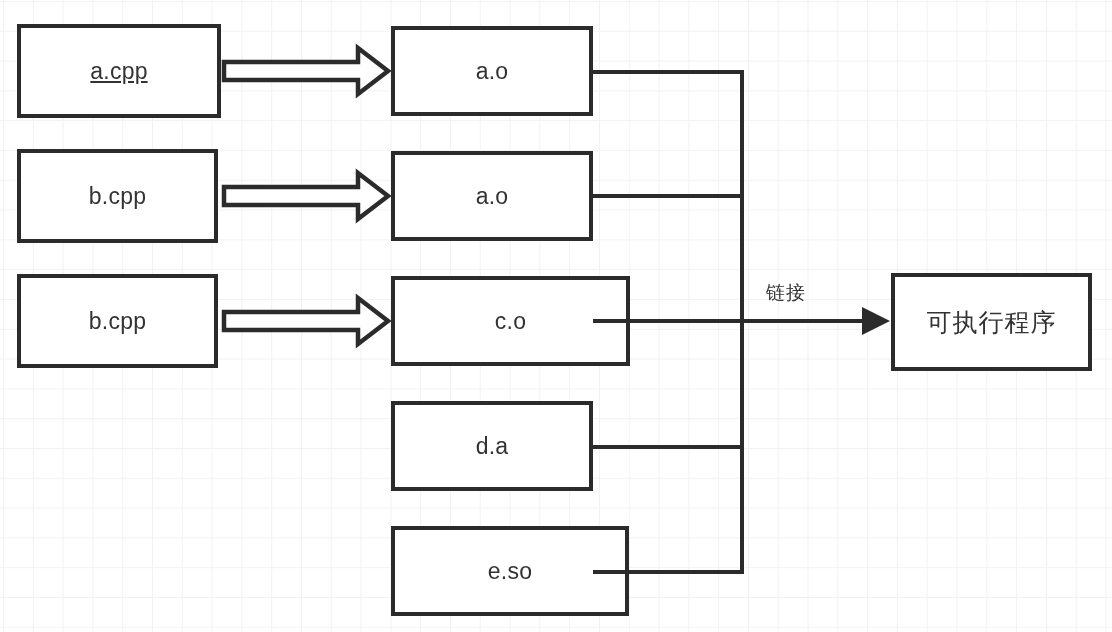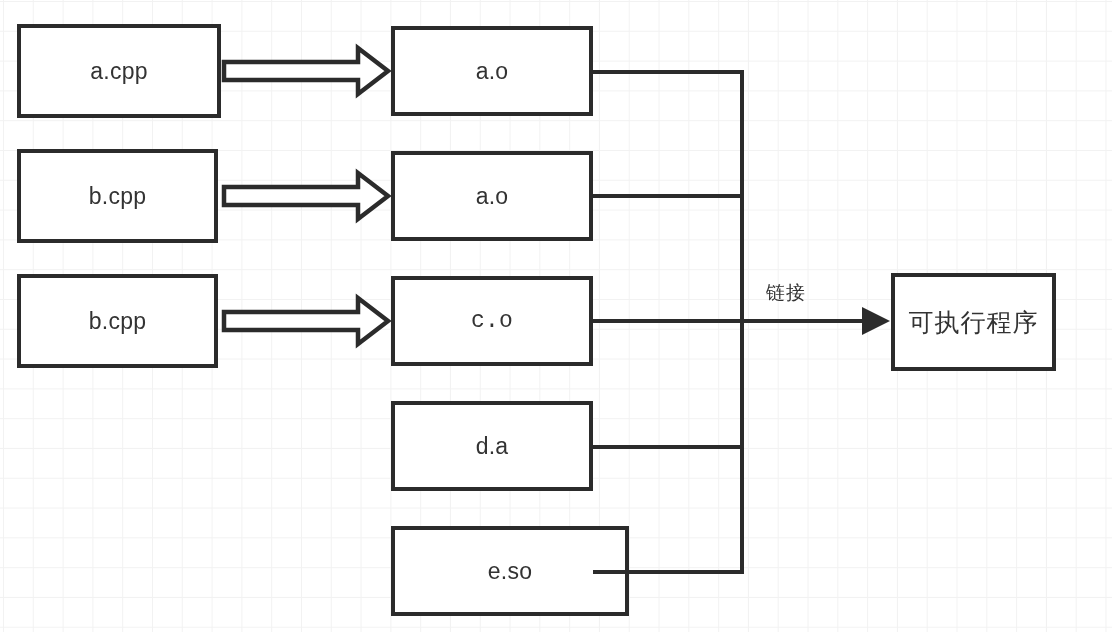--- a/index.html
+++ b/index.html
@@ -79,53 +79,53 @@
     stroke: #2b2b2b;
     stroke-width: 4.5;
     stroke-linejoin: miter;
   }
 </style>
 </head>
 <body>
 
 <div id="canvas">
 
-  <div class="node" style="left:17px; top:24px; width:204px; height:94px;">
+  <div class="node" style="left:17px; top:24px; width:204px; height:94px;text-decoration:underline;">
     <span>a.cpp</span>
   </div>
 
   <div class="node" style="left:17px; top:149px; width:201px; height:94px;">
     <span>b.cpp</span>
   </div>
 
   <div class="node" style="left:17px; top:274px; width:201px; height:94px;">
     <span>b.cpp</span>
   </div>
 
   <div class="node" style="left:391px; top:26px; width:202px; height:90px;">
     <span>a.o</span>
   </div>
 
   <div class="node" style="left:391px; top:151px; width:202px; height:90px;">
     <span>a.o</span>
   </div>
 
-  <div class="node" style="left:391px; top:276px; width:202px; height:90px;font-family:Liberation Mono, monospace;">
+  <div class="node" style="left:391px; top:276px; width:239px; height:90px;">
     <span>c.o</span>
   </div>
 
   <div class="node" style="left:391px; top:401px; width:202px; height:90px;">
     <span>d.a</span>
   </div>
 
   <div class="node" style="left:391px; top:526px; width:238px; height:90px;">
     <span>e.so</span>
   </div>
 
-  <div class="node cjk" style="left:891px; top:273px; width:165px; height:98px;">
+  <div class="node cjk" style="left:891px; top:273px; width:201px; height:98px;">
     <span>可执行程序</span>
   </div>
 
   <div class="edge-label" style="left:766px; top:283px;">链接</div>
 
   <svg class="wires" viewBox="0 0 1112 632">
 
     <g>
       <path class="blockarrow" d="M 224 62 L 358 62 L 358 48 L 388 71 L 358 94 L 358 80 L 224 80 Z"></path>
     </g>

